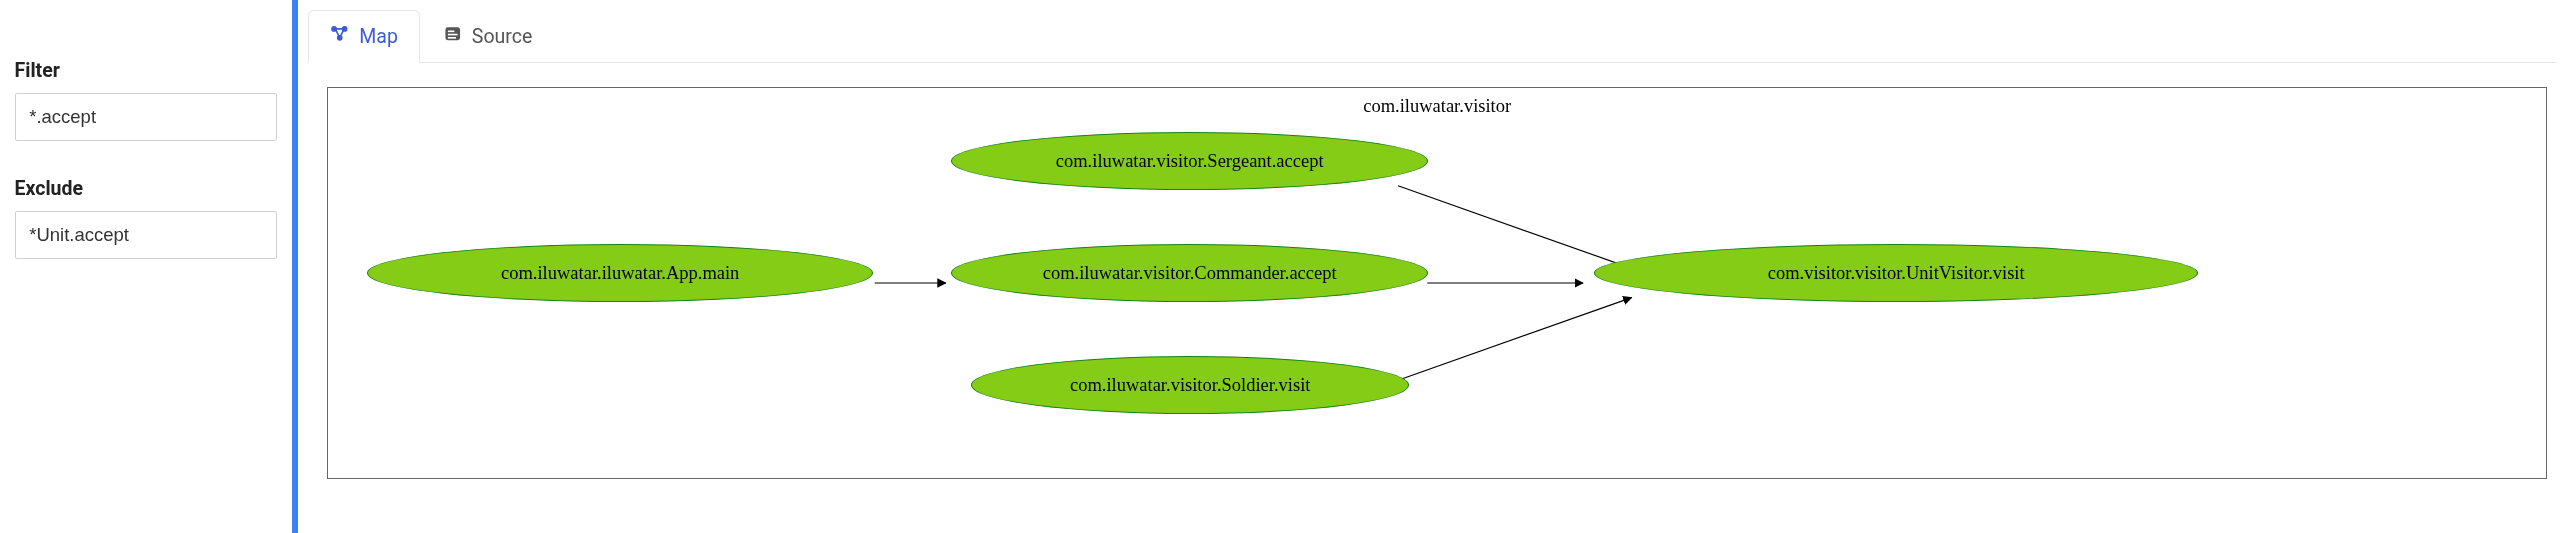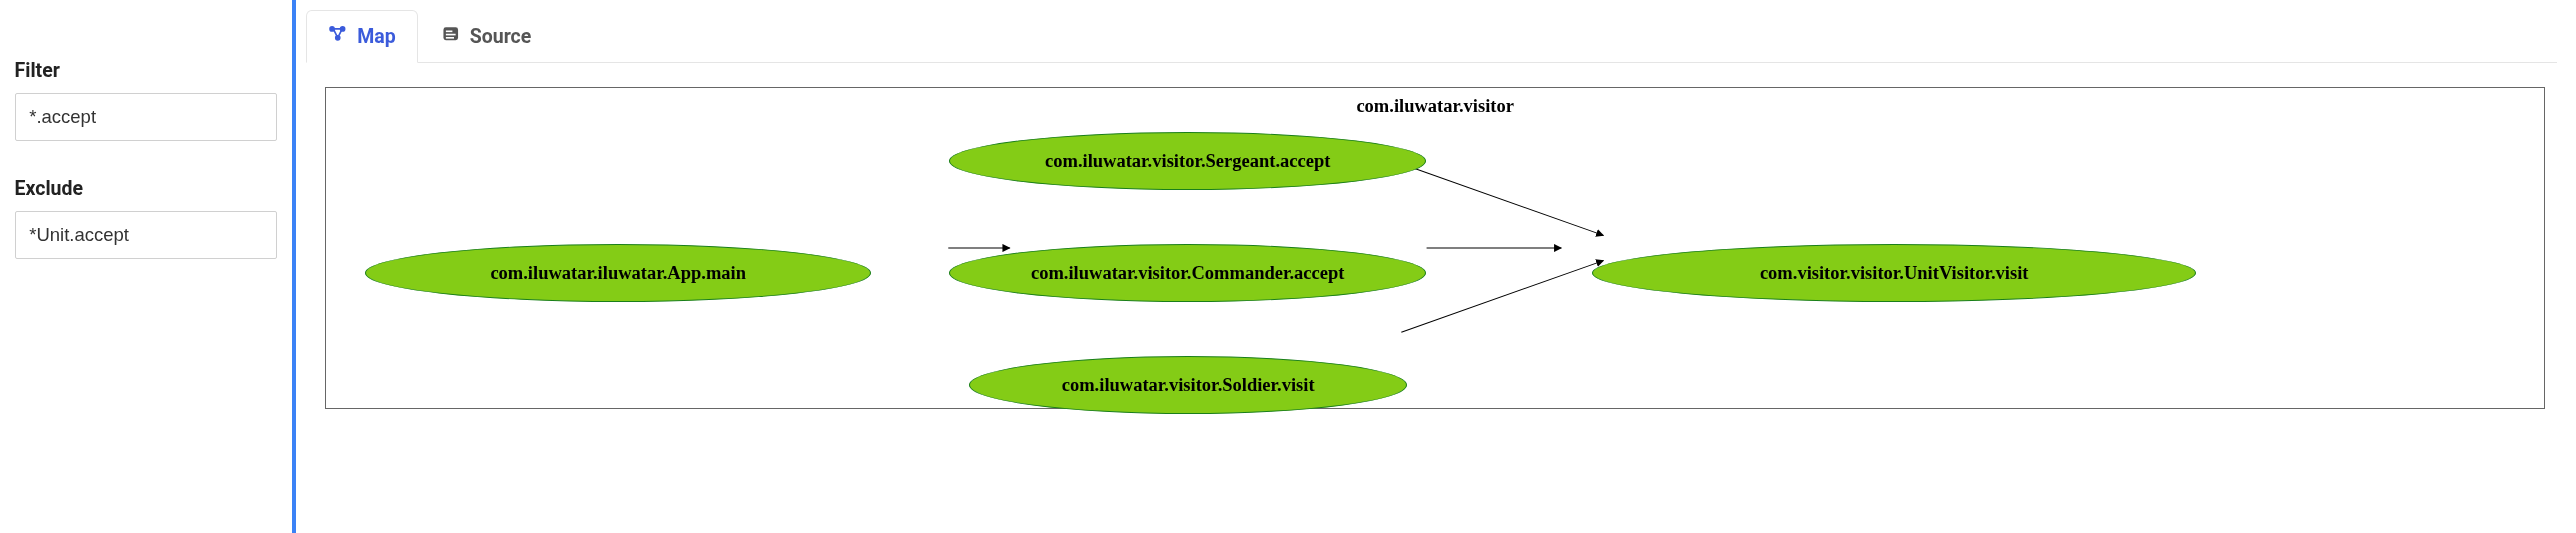--- a/index.html
+++ b/index.html
@@ -28,22 +28,21 @@
       padding: 11.7px 13.6px;
       font-size: 18.5px;
       border: 1px solid #d0d0d0;
       border-radius: 2px;
       color: #333;
       background: #fff;
     }
     .main {
       flex: 1;
       padding: 9.7px 19.5px 19.5px 9.7px;
-      border-left: 4px solid #3b82f6;
-      font-weight: bold;
+      border-left: 6px solid #3b82f6;
     }
     .tabs {
       display: flex;
       border-bottom: 1px solid #e5e5e5;
       margin-bottom: 24px;
     }
     .tab {
       padding: 13.6px 21.4px;
       display: flex;
       align-items: center;
@@ -58,21 +57,21 @@
     .tab.active {
       border-color: #e5e5e5;
       border-bottom-color: #fff;
       color: #3b5bdb;
       background: #fff;
     }
     .tab svg { width: 19.5px; height: 19.5px; }
     .diagram-container {
       border: 1px solid #666;
       width: 2220px;
-      height: 322px;
+      height: 392px;
       position: relative;
       margin-left: 19.5px;
       padding-left: 44px;
     }
     .diagram-title {
       position: absolute;
       top: 7.8px;
       left: 0;
       width: 100%;
       text-align: center;

